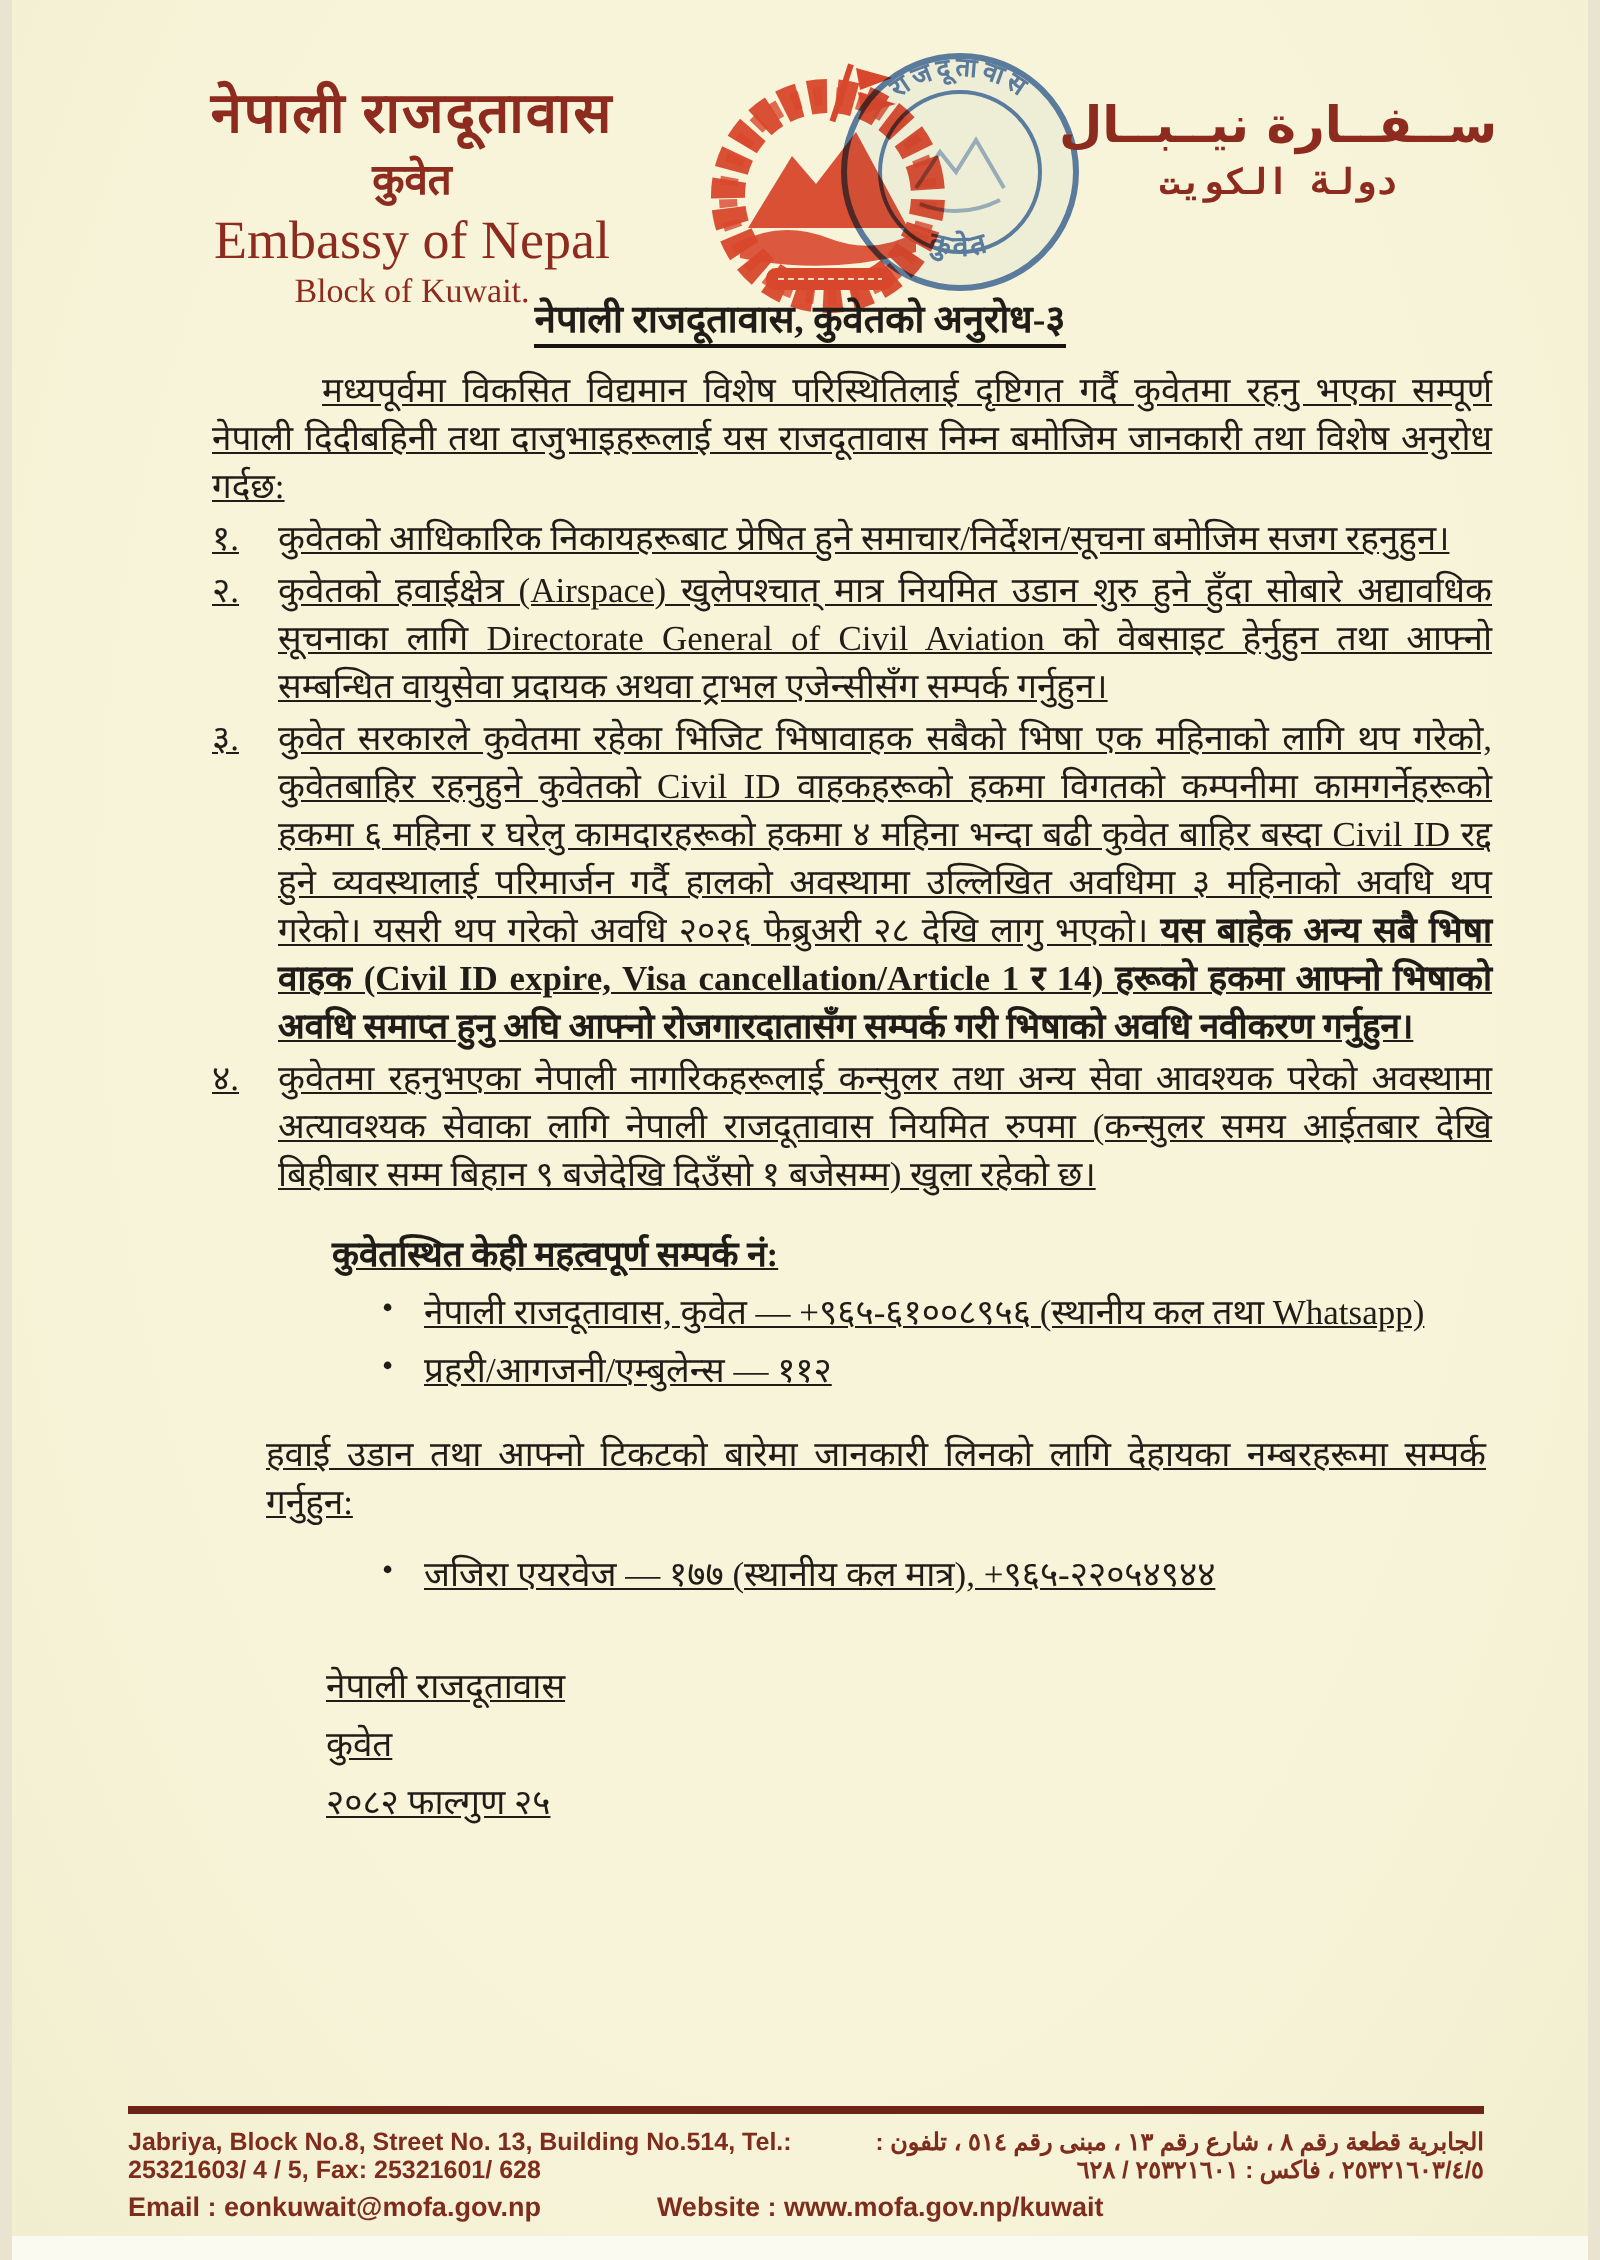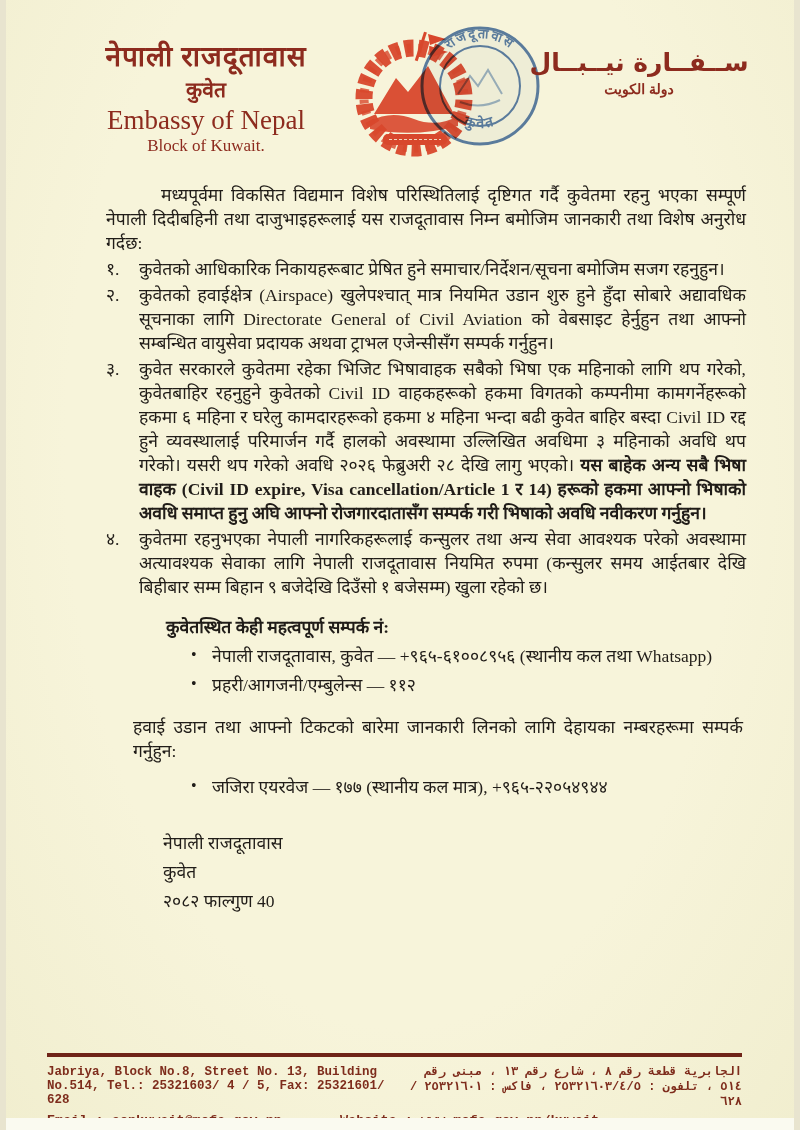--- a/index.html
+++ b/index.html
@@ -15,43 +15,43 @@
   .lh-left{position:absolute;left:70px;top:6px;width:260px;text-align:center;color:#8d2b1e;}
   .np-title{font-size:28px;font-weight:bold;letter-spacing:1px;}
   .np-city{font-size:21px;font-weight:bold;margin-top:1px;}
   .en-title{font-size:27px;font-weight:normal;margin-top:2px;}
   .en-state{font-size:17px;margin-top:0px;}
   .lh-center{position:absolute;left:330px;top:-12px;width:210px;height:155px;}
   .emblem-svg{position:absolute;left:0;top:8px;}
   .stamp-svg{position:absolute;left:78px;top:2px;mix-blend-mode:multiply;opacity:.92;}
   .lh-right{position:absolute;right:20px;top:18px;width:270px;text-align:center;color:#8d2b1e;}
   .ar-title{font-size:25px;font-weight:bold;font-family:"DejaVu Sans",sans-serif;}
-  .ar-state{font-size:14px;font-weight:bold;margin-top:4px;font-family:Liberation Sans, sans-serif;}
+  .ar-state{font-size:18px;font-weight:bold;margin-top:4px;font-family:Liberation Mono, monospace;}
   
   .doc-title{position:absolute;top:146px;left:0;width:100%;text-align:center;font-size:19px;font-weight:bold;}
   .doc-title .u{border-bottom:2px solid #17130f;padding-bottom:1px;}
   
-  .doc-body{position:absolute;top:183px;left:100px;width:640px;font-size:17.5px;line-height:24px;}
+  .doc-body{position:absolute;top:183px;left:100px;width:640px;font-size:17.5px;line-height:24px;text-decoration:underline;}
   .intro{margin:0;text-indent:55px;text-align:justify;}
   ol.items{margin:2px 0 0 0;padding:0;list-style:none;}
   ol.items li{display:flex;margin-top:2px;}
   ol.items .num{flex:none;width:33px;}
   ol.items .txt{flex:1;text-align:justify;}
   .bold-seg{font-weight:bold;}
   .contacts{margin-top:16px;margin-left:60px;}
   .c-head{margin:0;font-weight:600;}
   ul.dotlist{margin:4px 0 0 0;padding-left:46px;list-style:none;}
   ul.dotlist li{position:relative;margin-top:5px;}
   ul.dotlist li::before{content:"•";position:absolute;left:-21px;top:-1px;font-size:16px;}
   .flights{margin:18px 0 0 27px;text-align:justify;width:610px;}
   .flight-wrap{margin-left:60px;margin-top:12px;}
   .signature{margin-top:30px;margin-left:57px;line-height:29px;}
   
-  .doc-footer{position:absolute;left:41px;right:52px;top:1053px;color:#7e2c1c;
-    font-family:Liberation Mono, monospace;}
+  .doc-footer{position:absolute;left:58px;right:52px;top:1053px;color:#7e2c1c;
+    font-family:Liberation Sans, sans-serif;}
   .rule{height:4px;background:#6f2418;}
   .addr-line{display:flex;justify-content:space-between;align-items:baseline;margin-top:7px;
     font-size:12.5px;font-weight:bold;}
   .addr-ar{font-size:12px;}
   .links-line{display:flex;justify-content:flex-start;gap:58px;margin-top:4px;font-size:13.5px;font-weight:bold;}
   .scan-edge{position:absolute;left:0;right:0;bottom:0;height:12px;background:#fafaf0;}
 </style>
 </head>
 <body>
 
@@ -105,20 +105,23 @@
         </g>
       </svg>
     </div>
 
     <div class="lh-right" dir="rtl">
       <div class="ar-title">ســفــارة نيــبــال</div>
       <div class="ar-state">دولة الكويت</div>
     </div>
   </header>
 
+  <div class="doc-title">
+    <span class="u">नेपाली राजदूतावास, कुवेतको अनुरोध-३</span>
+  </div>
 
   <main class="doc-body">
     <p class="intro">मध्यपूर्वमा विकसित विद्यमान विशेष परिस्थितिलाई दृष्टिगत गर्दै कुवेतमा रहनु भएका सम्पूर्ण नेपाली दिदीबहिनी तथा दाजुभाइहरूलाई यस राजदूतावास निम्न बमोजिम जानकारी तथा विशेष अनुरोध गर्दछ:</p>
 
     <ol class="items">
       <li>
         <span class="num">१.</span>
         <span class="txt"><span>कुवेतको आधिकारिक निकायहरूबाट प्रेषित हुने समाचार/निर्देशन/सूचना बमोजिम सजग रहनुहुन।</span><span class="bold-seg"></span></span>
       </li>
       <li>
@@ -147,21 +150,21 @@
 
     <div class="flight-wrap">
       <ul class="dotlist">
         <li>जजिरा एयरवेज — १७७ (स्थानीय कल मात्र), +९६५-२२०५४९४४</li>
       </ul>
     </div>
 
     <div class="signature">
       <div>नेपाली राजदूतावास</div>
       <div>कुवेत</div>
-      <div>२०८२ फाल्गुण 40</div>
+      <div>२०८२ फाल्गुण २५</div>
     </div>
   </main>
 
   <footer class="doc-footer">
     <div class="rule"></div>
     <div class="addr-line">
       <span class="addr-en">Jabriya, Block No.8, Street No. 13, Building No.514, Tel.: 25321603/ 4 / 5, Fax: 25321601/ 628</span>
       <span class="addr-ar" dir="rtl">الجابرية قطعة رقم ٨ ، شارع رقم ١٣ ، مبنى رقم ٥١٤ ، تلفون : ٢٥٣٢١٦٠٣/٤/٥ ، فاكس : ٢٥٣٢١٦٠١ / ٦٢٨</span>
     </div>
     <div class="links-line">

